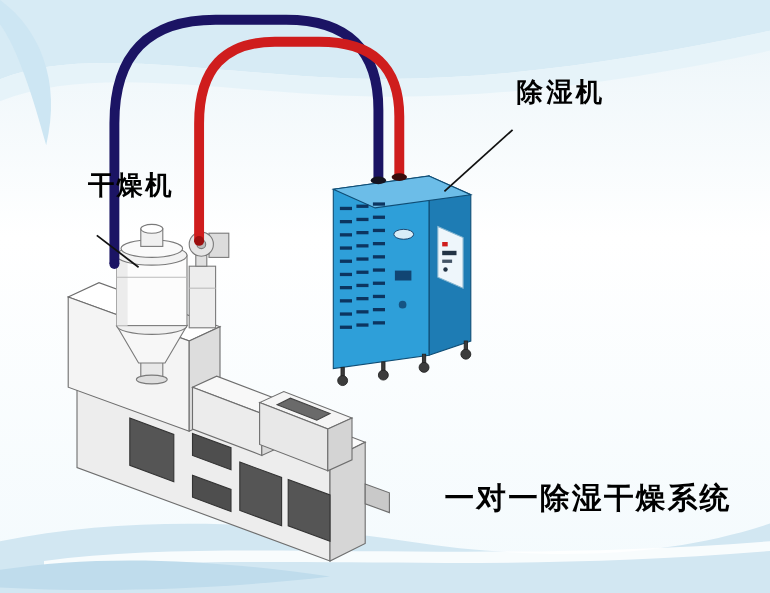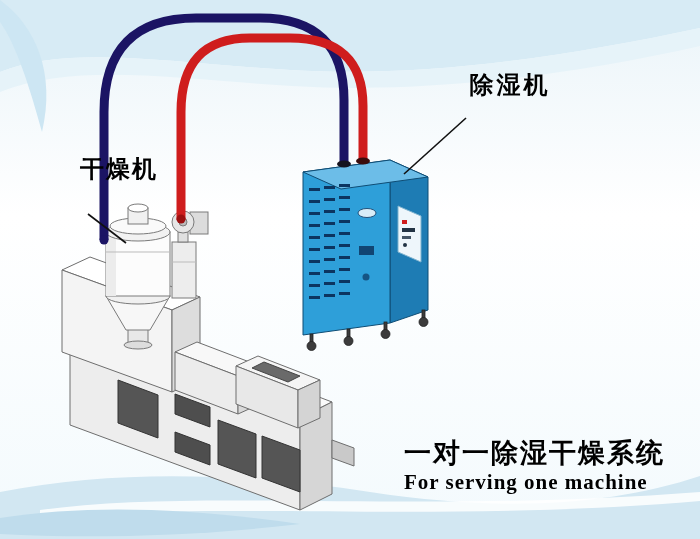--- a/index.html
+++ b/index.html
@@ -159,16 +159,15 @@
 <div class="label hopper-label" style="left:46px;top:156px;margin-left:34px;">
   <div class="cn">干燥机</div>
 </div>
 
 <div class="label dehum-label" style="left:442px;top:72px;">
   <div class="cn">除湿机</div>
 </div>
 
 <div class="label caption" style="left:376px;top:438px;margin-left:28px;">
   <div class="cn">一对一除湿干燥系统</div>
-  <div class="en">For serving one machine</div>
 </div>
 
 </div>
 
 </body></html>

